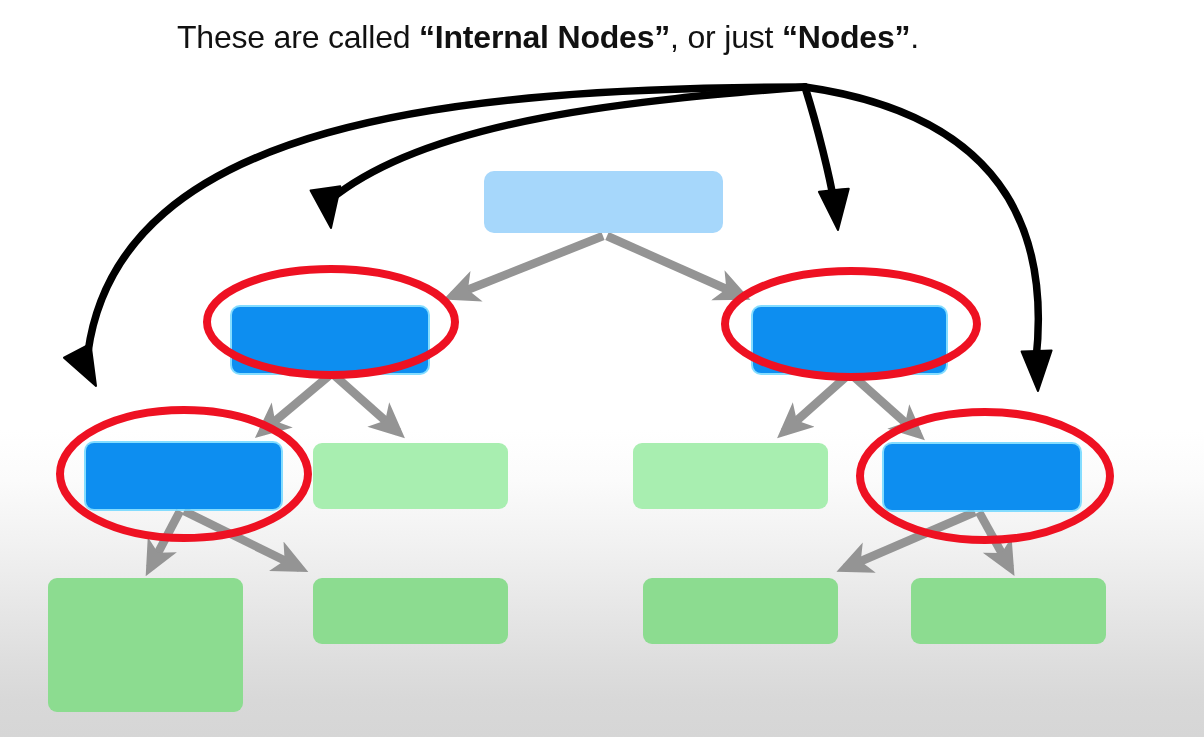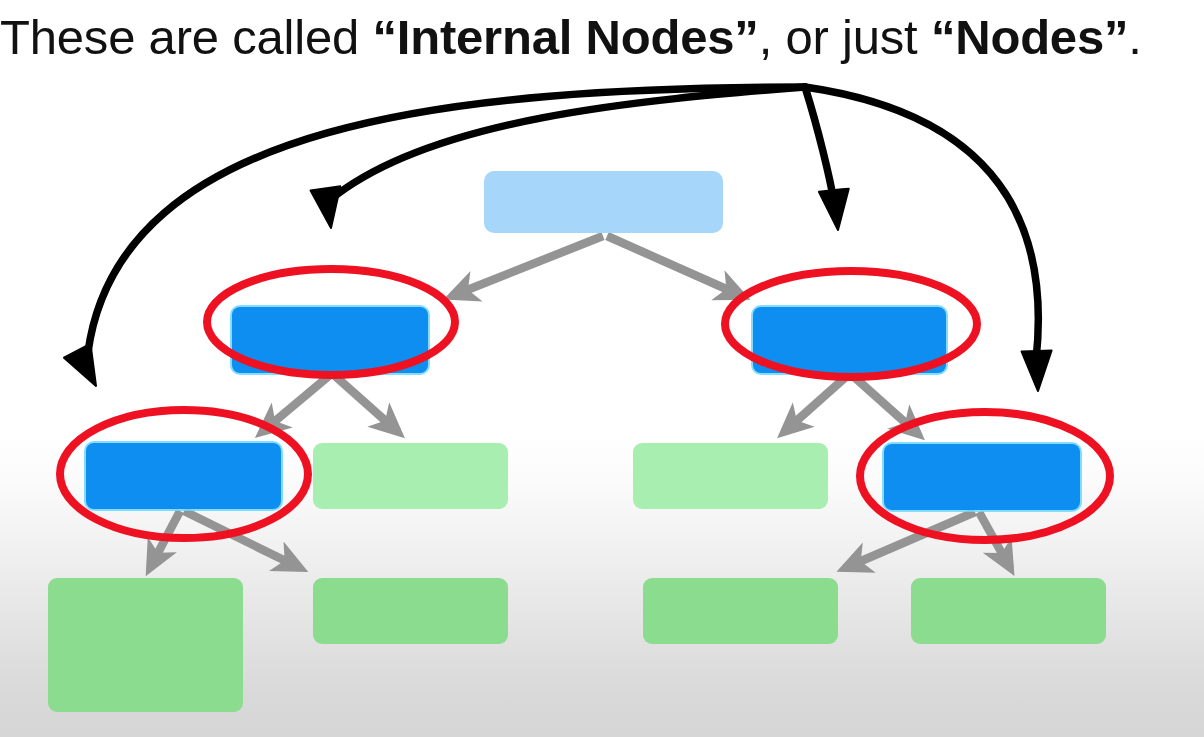--- a/index.html
+++ b/index.html
@@ -31,21 +31,21 @@
     overflow: hidden;
   }
 
   
   #caption {
     position: absolute;
     left: 0;
     top: 14px;
     width: 1096px;
     text-align: center;
-    font-size: 49px;
+    font-size: 32px;
     line-height: 46px;
     letter-spacing: -0.2px;
     color: #111111;
     white-space: nowrap;
     user-select: none;
   }
   #caption .b { font-weight: bold; }
 
   
   .layer {

